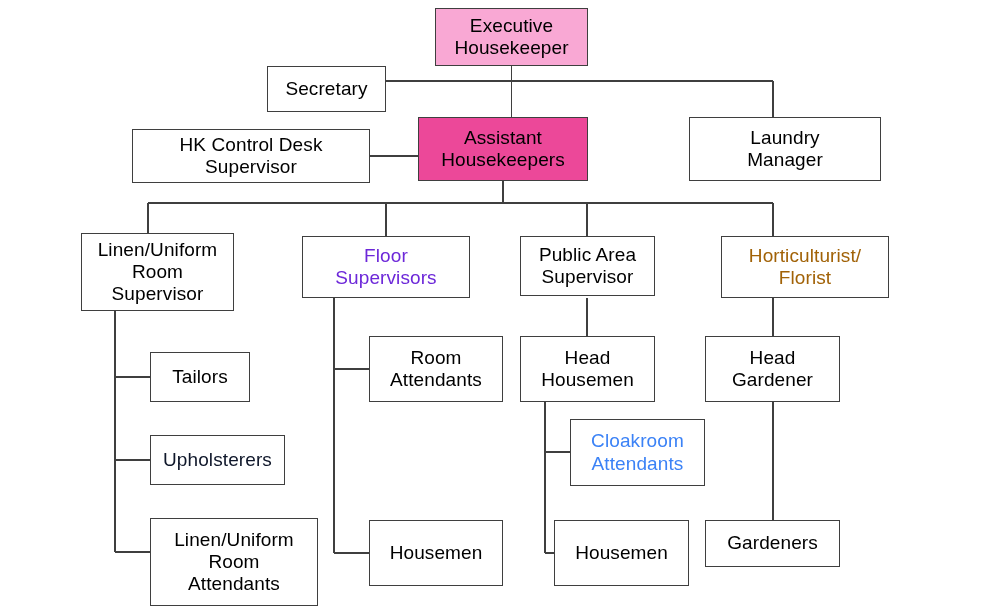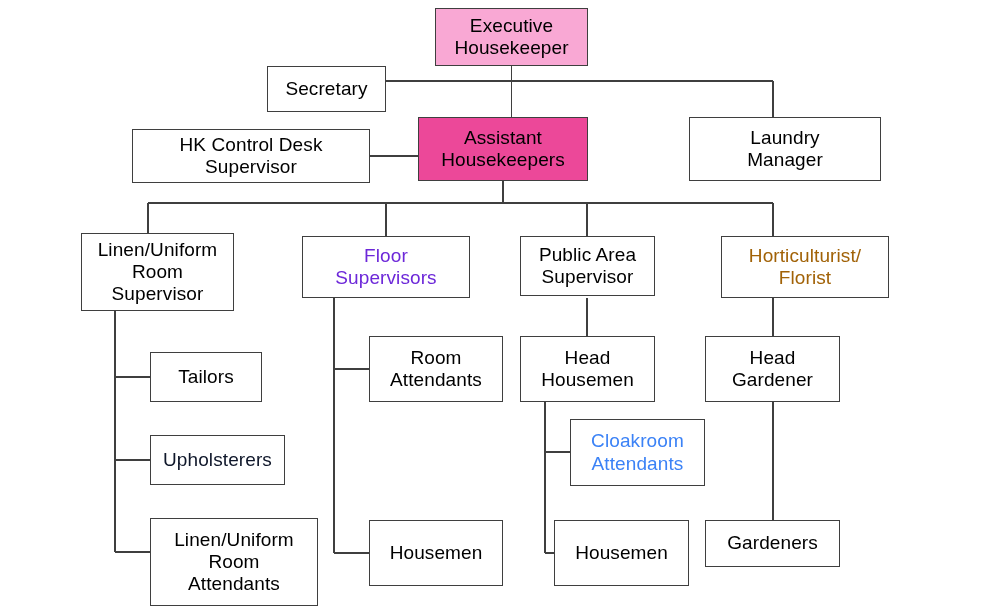--- a/index.html
+++ b/index.html
@@ -104,21 +104,21 @@
 Supervisors</span>
     </div>
     <div class="node" style="left: 520px; top: 236px; width: 135px; height: 60px; border-color: rgb(63, 63, 63); background: rgb(255, 255, 255); color: rgb(0, 0, 0);">
       <span class="node-label">Public Area
 Supervisor</span>
     </div>
     <div class="node" style="left: 689px; top: 236px; width: 168px; height: 62px; border-color: rgb(63, 63, 63); background: rgb(255, 255, 255); color: #a16207; margin-left: 32px;">
       <span class="node-label">Horticulturist/
 Florist</span>
     </div>
-    <div class="node" style="left: 150px; top: 352px; width: 112px; height: 50px; border-color: rgb(63, 63, 63); background: rgb(255, 255, 255); color: rgb(0, 0, 0);">
+    <div class="node" style="left: 150px; top: 352px; width: 100px; height: 50px; border-color: rgb(63, 63, 63); background: rgb(255, 255, 255); color: rgb(0, 0, 0);">
       <span class="node-label">Tailors</span>
     </div>
     <div class="node" style="left: 369px; top: 336px; width: 134px; height: 66px; border-color: rgb(63, 63, 63); background: rgb(255, 255, 255); color: rgb(0, 0, 0);">
       <span class="node-label">Room
 Attendants</span>
     </div>
     <div class="node" style="left: 520px; top: 336px; width: 135px; height: 66px; border-color: rgb(63, 63, 63); background: rgb(255, 255, 255); color: rgb(0, 0, 0);">
       <span class="node-label">Head
 Housemen</span>
     </div>

